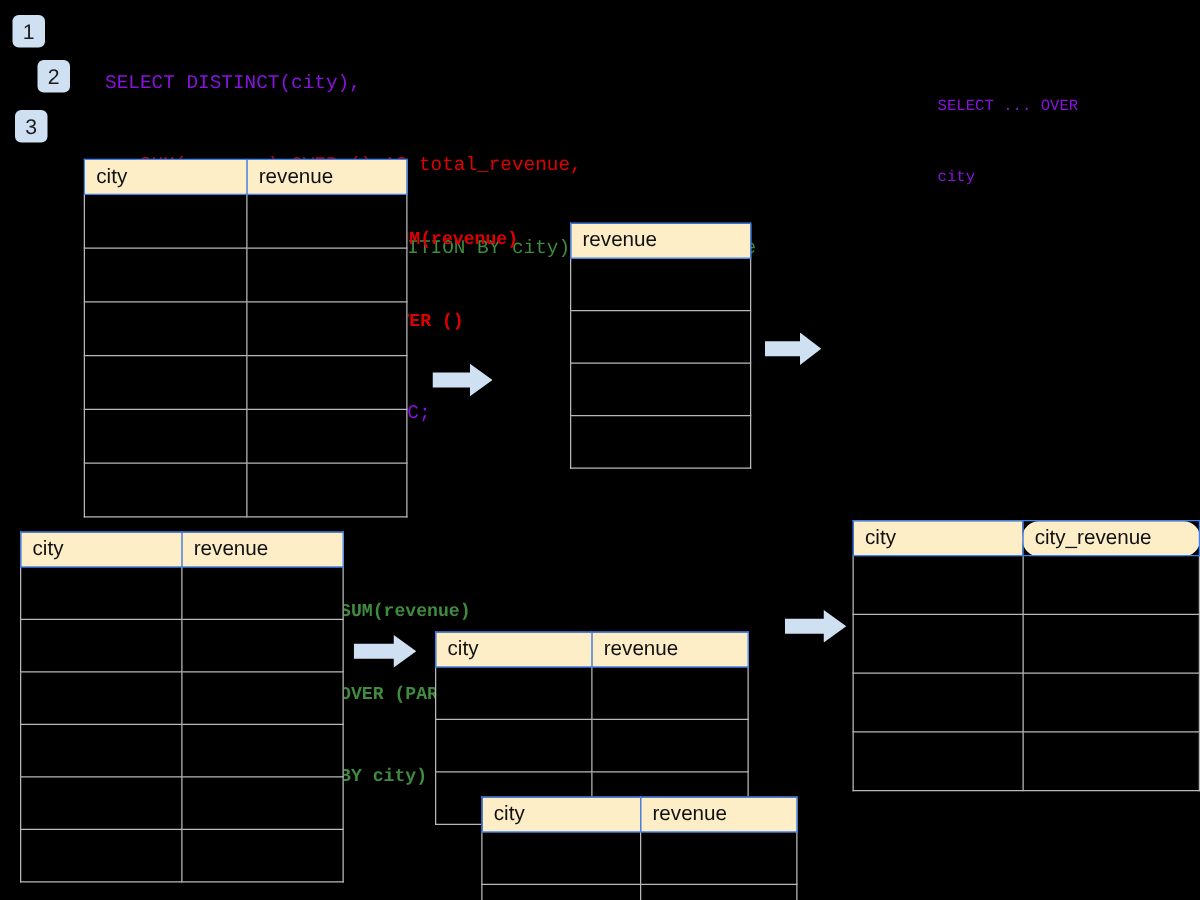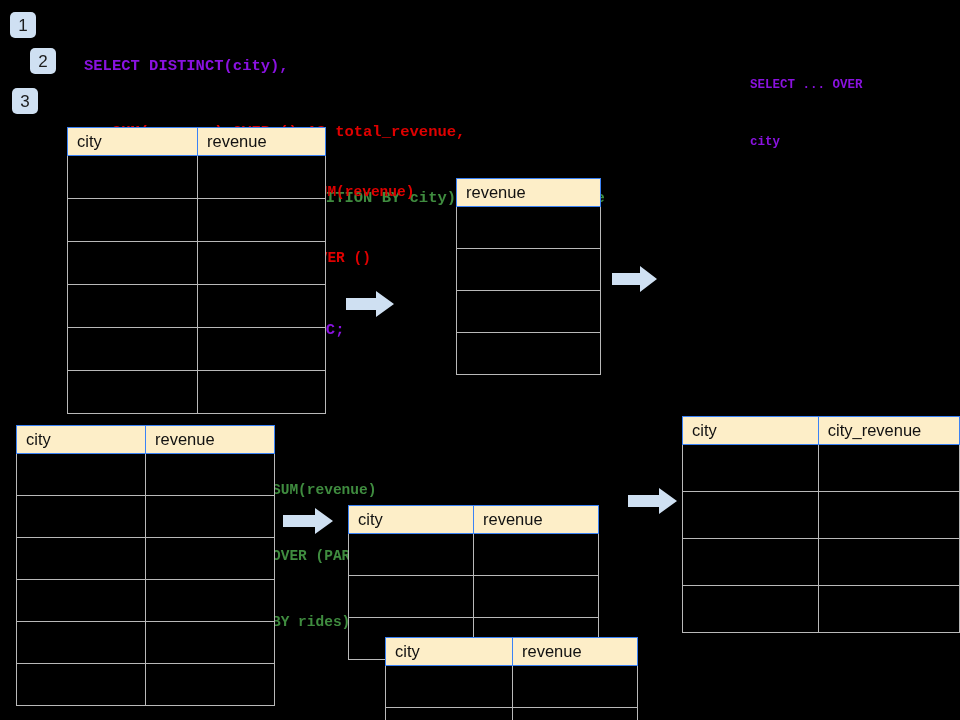--- a/index.html
+++ b/index.html
@@ -29,21 +29,21 @@
     align-items: center;
     justify-content: center;
     width: 26px;
     height: 26px;
   }
 
   
   .code {
     position: absolute;
     font-family: "Liberation Mono", monospace;
-    font-weight: bold;
+    font-weight: normal;
     white-space: pre;
     letter-spacing: 0px;
   }
   .code-main {
     font-size: 15.5px;
     line-height: 22px;
     left: 84px;
     top: 11px;
   }
   .c-purple { color: #8a12e0; }
@@ -128,21 +128,21 @@
   </div>
 
   <div class="annot annot-red">
     <div>SUM(revenue)</div>
     <div>OVER ()</div>
   </div>
 
   <div class="annot annot-green">
     <div>SUM(revenue)</div>
     <div>OVER (PARTITION</div>
-    <div>BY rides)</div>
+    <div>BY city)</div>
   </div>
 
   <table class="tbl" style="left:67px; top:127px;">
     <tbody>
         <tr>
       <th style="width:120px;">city</th>
       <th style="width:118px;">revenue</th>
     </tr>
     <tr>
           <td style="height:42px;"></td>
@@ -283,21 +283,21 @@
   <div class="arrow" style="left:628px; top:488px;">
     <svg width="49" height="26" viewBox="0 0 49 26">
       <polygon points="0,7 31,7 31,0 49,13 31,26 31,19 0,19" fill="#cfe0f2"></polygon>
     </svg>
   </div>
 
   <table class="tbl" style="left:682px; top:416px;">
     <tbody>
         <tr>
       <th style="width:133px;">city</th>
-      <th style="width:134px;">city_revenue</th>
+      <th style="width:134px;border-radius:13px;">city_revenue</th>
     </tr>
     <tr>
           <td style="height:46px;"></td>
           <td></td>
         </tr>
     <tr>
           <td style="height:46px;"></td>
           <td></td>
         </tr>
     <tr>

